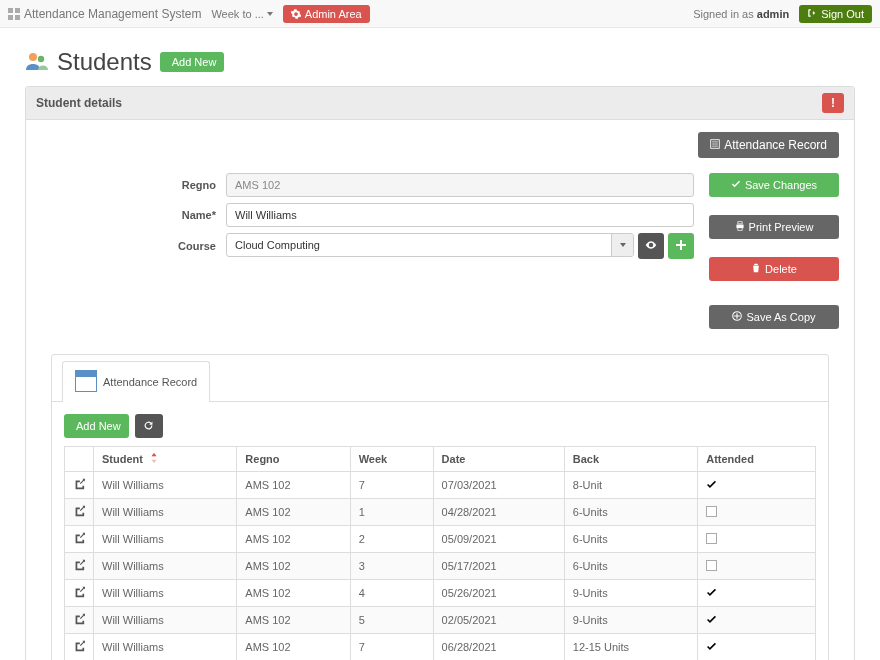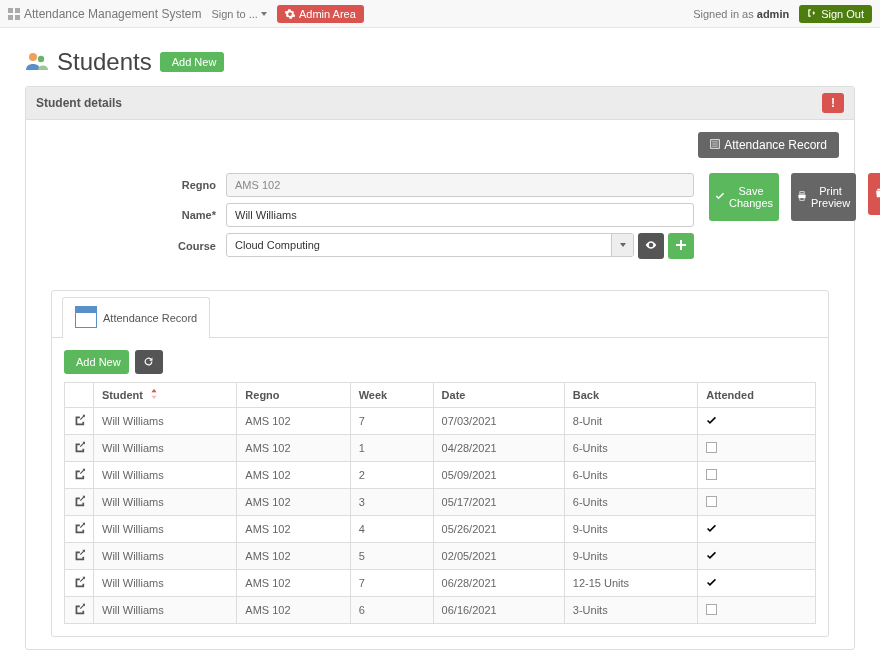--- a/index.html
+++ b/index.html
@@ -60,21 +60,21 @@
   .combo { flex:1; display:flex; gap:4px; align-items:flex-start; }
   .combo-input { flex:1; display:flex; border:1px solid #ccc; border-radius:3px; overflow:hidden; }
   .combo-text { flex:1; padding:5px 8px; font-size:11px; color:#333; }
   .combo-arrow { width:22px; background:#eee; border-left:1px solid #ccc; display:flex; align-items:center; justify-content:center; }
   .combo-arrow .caret { border-top-color:#666; }
   .icon-btn { width:26px; height:26px; border-radius:3px; display:flex; align-items:center; justify-content:center; cursor:pointer; border:none; }
   .icon-btn.dark { background:#555; }
   .icon-btn.green { background:#5cb85c; }
   .icon-btn svg { width:12px; height:12px; fill:#fff; }
 
-  .side-actions { width:130px; display:flex; flex-direction:row; gap:12px; }
+  .side-actions { width:130px; display:flex; flex-direction:column; gap:18px; }
   .side-actions .btn { justify-content:center; padding:6px; font-size:11px; }
   .gap-below { margin-bottom:6px; }
 
   .child-panel { margin:25px 10px 0 10px; border:1px solid #ddd; border-radius:3px; }
   .tabs { display:flex; border-bottom:1px solid #ddd; }
   .tab { padding:8px 12px; border:1px solid #ddd; border-bottom:none; margin-bottom:-1px; background:#fff; display:flex; align-items:center; gap:6px; font-size:11px; color:#555; cursor:pointer; border-radius:3px 3px 0 0; margin-left:10px; margin-top:6px; }
   .tab-icon { display:inline-block; }
   .tab-icon .cal { width:22px; height:22px; background:#fff; border:1px solid #5b8fc7; position:relative; display:inline-block; }
   .tab-icon .cal::before { content:""; position:absolute; top:0; left:0; right:0; height:6px; background:#5b8fc7; }
   .child-body { padding:12px; }
@@ -104,21 +104,21 @@
         <svg viewBox="0 0 12 12">
             <rect x="0" y="0" width="5" height="5"></rect>
             <rect x="7" y="0" width="5" height="5"></rect>
             <rect x="0" y="7" width="5" height="5"></rect>
             <rect x="7" y="7" width="5" height="5"></rect>
           </svg>
       </span>
       <span>Attendance Management System</span>
     </a>
     <a class="jump">
-      <span>Sign to ...</span>
+      <span>Week to ...</span>
       <span class="caret"></span>
     </a>
     <button class="btn btn-red">
       <span class="gear">
         <svg viewBox="0 0 16 16">
             <path d="M8 5a3 3 0 100 6 3 3 0 000-6zm7 3a7 7 0 01-.1 1.1l1.6 1.3-1.5 2.6-1.9-.6a6 6 0 01-1.9 1.1l-.3 2H7.1l-.3-2a6 6 0 01-1.9-1.1l-1.9.6-1.5-2.6 1.6-1.3A7 7 0 011 8a7 7 0 01.1-1.1L-.5 5.6 1 3l1.9.6A6 6 0 014.8 2.5l.3-2h3.8l.3 2a6 6 0 011.9 1.1L13 3l1.5 2.6-1.6 1.3A7 7 0 0115 8z"></path>
           </svg>
       </span>
       <span>Admin Area</span>
     </button>

